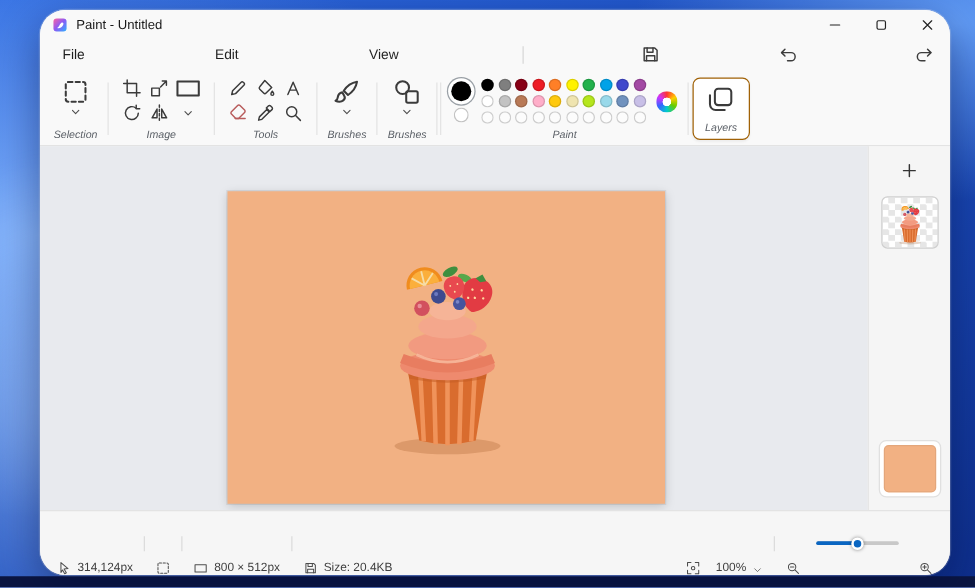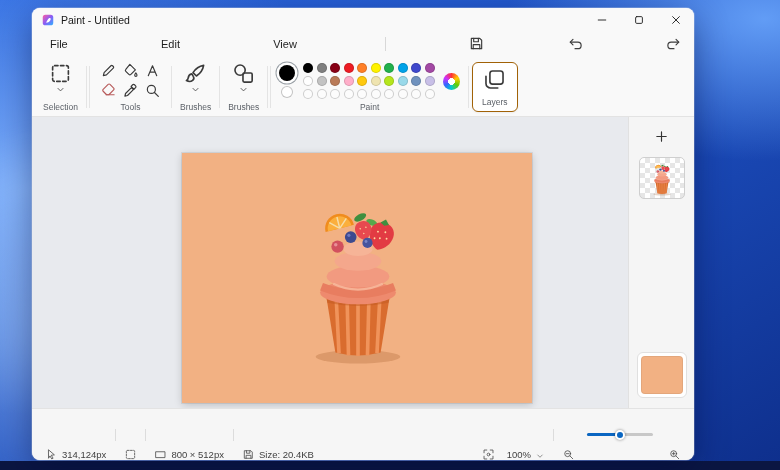--- a/index.html
+++ b/index.html
@@ -10,22 +10,22 @@
     background:
       radial-gradient(95% 80% at 4% 40%, rgba(130,180,255,.95), rgba(130,180,255,0) 60%),
       radial-gradient(60% 55% at 98% 4%, rgba(110,170,255,.85), rgba(110,170,255,0) 55%),
       radial-gradient(70% 45% at 50% 104%, rgba(70,120,230,.8), rgba(70,120,230,0) 60%),
       linear-gradient(150deg,#2f6be0 0%, #1e52c5 45%, #0e2f8c 100%);
   }
   .wall-swoosh { position:absolute; left:-120px; top:120px; width:360px; height:420px;
     border-radius:50%; background:radial-gradient(closest-side, rgba(190,220,255,.55), rgba(190,220,255,0)); filter:blur(6px); }
   .taskbar-strip { position:absolute; left:0; bottom:0; width:100%; height:9px; background:#0b1642; }
 
-  .window { position:absolute; left:32px; top:8px; width:662px; height:452px;
-    background:#f9f9f9; border-radius:8px; overflow:hidden; display:flex; flex-direction:column;
+  .window { position:absolute; left:32px; top:8px; width:728px; height:452px;
+    background:#f9f9f9; border-radius:20px; overflow:hidden; display:flex; flex-direction:column;
     box-shadow:0 12px 34px rgba(0,10,60,.45), 0 0 0 1px rgba(255,255,255,.25); }
 
   
   .titlebar { flex:0 0 23px; display:flex; align-items:center; padding-left:10px; gap:7px; background:#f9f9f9; }
   .title-text { font-size:10.5px; color:#191919; }
   .caption { margin-left:auto; display:flex; height:100%; }
   .cap-btn { width:37px; height:100%; display:flex; align-items:center; justify-content:center; color:#222; }
   .cap-btn:last-child { border-top-right-radius:8px; }
 
   
@@ -35,21 +35,21 @@
   .icon-btn { width:25px; height:21px; display:flex; align-items:center; justify-content:center; color:#3d3d3d; border-radius:4px; }
 
   
   svg.ic { width:15px; height:15px; fill:none; stroke:currentColor; stroke-width:1.25; stroke-linecap:round; stroke-linejoin:round; }
   svg.ic.lg { width:21px; height:21px; }
   svg.ic.sm { width:12px; height:12px; }
   svg.chev { width:9px; height:9px; stroke-width:1.6; color:#4f4f4f; }
   svg.sic { width:11px; height:11px; fill:none; stroke:#4d4d4d; stroke-width:1.2; stroke-linecap:round; stroke-linejoin:round; }
 
   
-  .ribbon { flex:0 0 61px; display:flex; align-items:stretch; padding:2px 4px 0; background:#f9f9f9; border-bottom:1px solid #e3e3e3; }
+  .ribbon { flex:0 0 61px; display:flex; align-items:stretch; padding:2px 4px 0; background:#f9f9f9; border-bottom:1px solid #e3e3e3;font-style:italic; }
   .group { display:flex; flex-direction:column; align-items:center; padding:3px 7px 1px; }
   .group-label { margin-top:auto; font-size:8.5px; color:#5a5f66; padding:2px 0 3px; white-space:nowrap; }
   .gsep { width:1px; background:#e4e4e4; margin:8px 1px; }
   .big-tool { width:26px; height:24px; display:flex; align-items:center; justify-content:center; color:#3b3b3b; border-radius:4px; }
   .tool-grid3 { display:grid; grid-template-columns:repeat(3,21px); grid-auto-rows:19px; gap:1px; }
   .img-grid { display:grid; grid-template-columns:21px 21px 24px; grid-auto-rows:19px; gap:1px; align-items:center; justify-items:center; }
   .tbtn { width:21px; height:19px; display:flex; align-items:center; justify-content:center; color:#3b3b3b; border-radius:3px; }
 
   
   .colors-wrap { display:flex; align-items:center; gap:8px; padding-top:2px; }
@@ -317,20 +317,53 @@
             </svg>
         </div>
         <svg class="chev ic">
             <use href="#i-chev"></use>
           </svg>
         <div class="group-label">Selection</div>
       </div>
 
       <div class="gsep"></div>
 
+      <div class="group">
+        <div class="img-grid">
+          <div class="tbtn">
+              <svg class="ic">
+                <use href="#i-crop"></use>
+              </svg>
+            </div>
+          <div class="tbtn">
+              <svg class="ic">
+                <use href="#i-resize"></use>
+              </svg>
+            </div>
+          <div class="tbtn">
+              <svg class="ic lg">
+                <use href="#i-rect"></use>
+              </svg>
+            </div>
+          <div class="tbtn">
+              <svg class="ic">
+                <use href="#i-rotate"></use>
+              </svg>
+            </div>
+          <div class="tbtn">
+              <svg class="ic">
+                <use href="#i-flip"></use>
+              </svg>
+            </div>
+          <svg class="chev ic">
+              <use href="#i-chev"></use>
+            </svg>
+        </div>
+        <div class="group-label">Image</div>
+      </div>
 
       <div class="gsep"></div>
 
       <div class="group">
         <div class="tool-grid3">
           <div class="tbtn">
               <svg class="ic">
                 <use href="#i-pencil"></use>
               </svg>
             </div>

